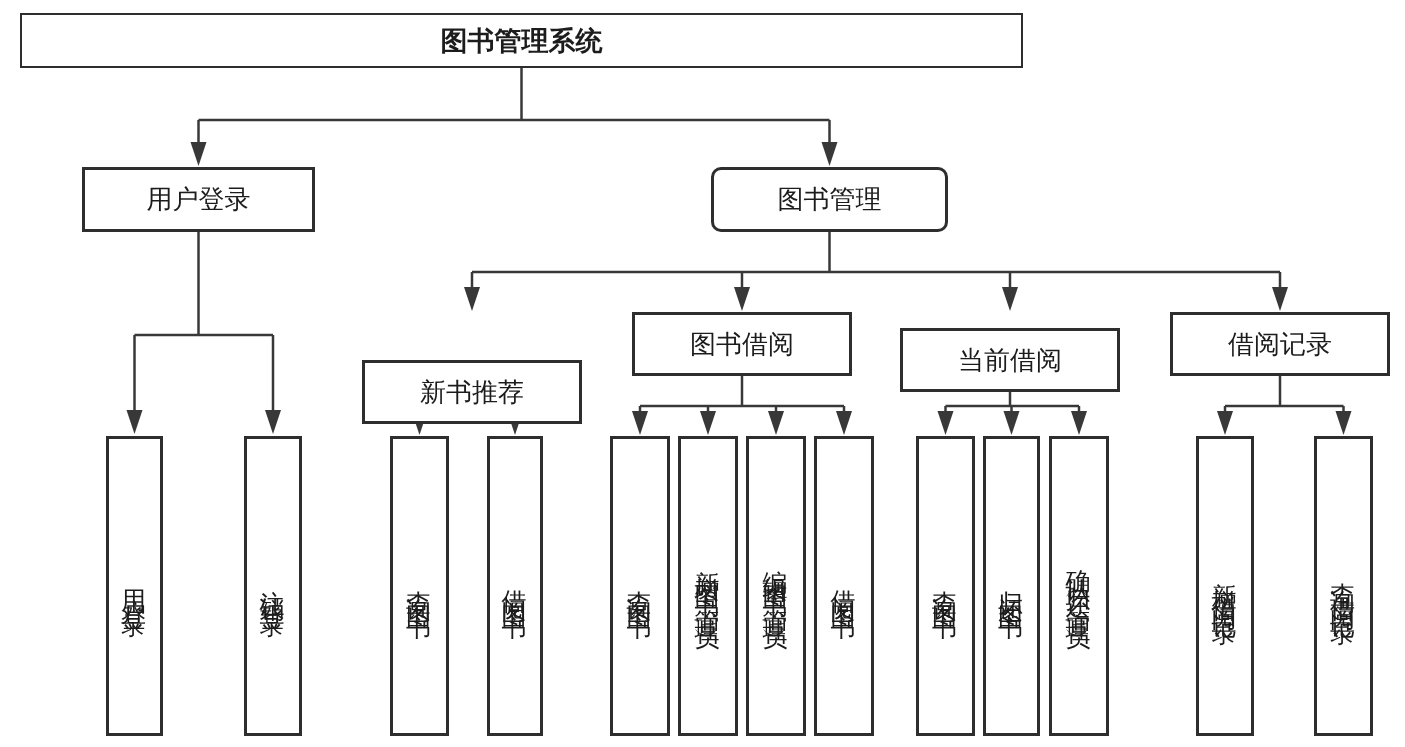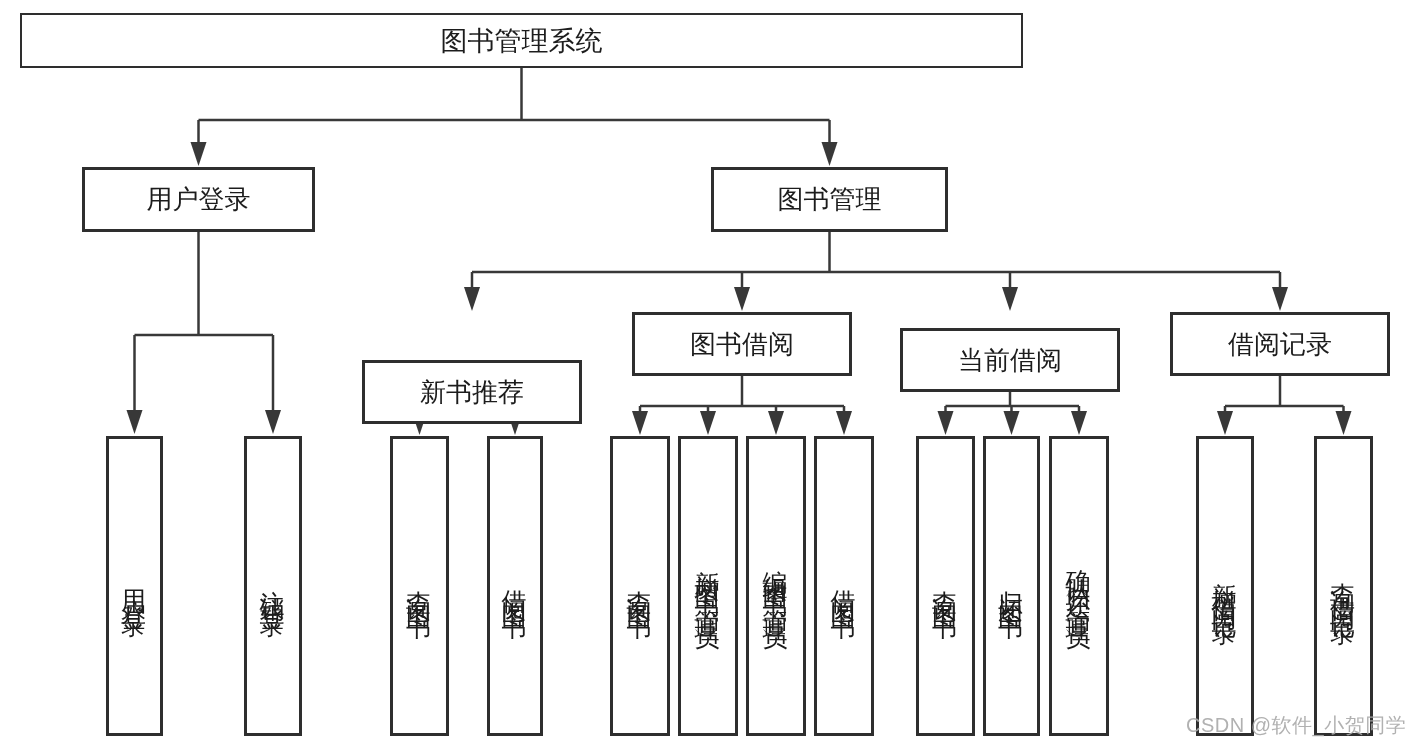--- a/index.html
+++ b/index.html
@@ -136,28 +136,28 @@
     <g>
       <line x1="1280" y1="376" x2="1280" y2="406"></line>
       <line x1="1225" y1="406" x2="1343.5" y2="406"></line>
       <line x1="1225" y1="406" x2="1225" y2="414"></line>
       <polygon points="1217,411 1233,411 1225,435"></polygon>
       <line x1="1343.5" y1="406" x2="1343.5" y2="414"></line>
       <polygon points="1335.5,411 1351.5,411 1343.5,435"></polygon>
     </g>
   </svg>
 
-  <div class="node root" style="left:20px; top:13px; width:1003px; height:55px;">
+  <div class="node root" style="left:20px; top:13px; width:1003px; height:55px;font-weight:bold;">
     <span>图书管理系统</span>
   </div>
 
   <div class="node" style="left:82px; top:167px; width:233px; height:65px;">
     <span>用户登录</span>
   </div>
-  <div class="node" style="left:711px; top:167px; width:237px; height:65px;">
+  <div class="node" style="left:711px; top:167px; width:237px; height:65px;border-radius:10px;">
     <span>图书管理</span>
   </div>
 
   <div class="node" style="left:362px; top:312px; width:220px; height:64px;margin-top:48px;">
     <span>新书推荐</span>
   </div>
   <div class="node" style="left:632px; top:312px; width:220px; height:64px;">
     <span>图书借阅</span>
   </div>
   <div class="node" style="left:900px; top:328px; width:220px; height:64px;">
@@ -204,15 +204,14 @@
     <span>确认归还（管理员）</span>
   </div>
 
   <div class="vnode" style="left:1196px; width:58px;">
     <span>新增借阅记录</span>
   </div>
   <div class="vnode" style="left:1314px; width:59px;">
     <span>查询借阅记录</span>
   </div>
 
-  <div class="watermark">CSDN @软件_小贺同学</div>
 
 </div>
 
 </body></html>

